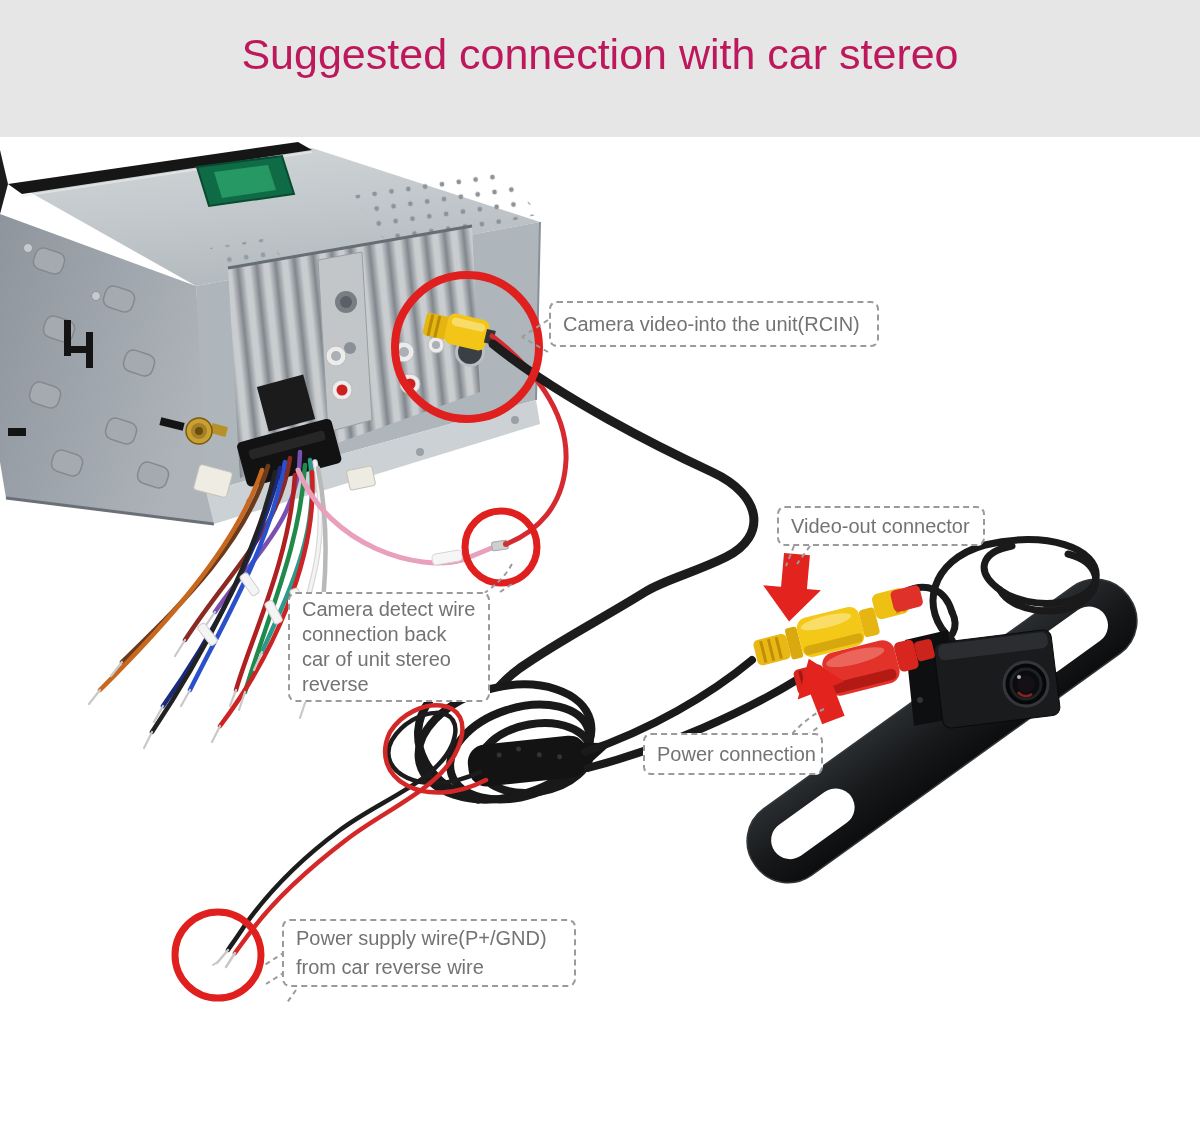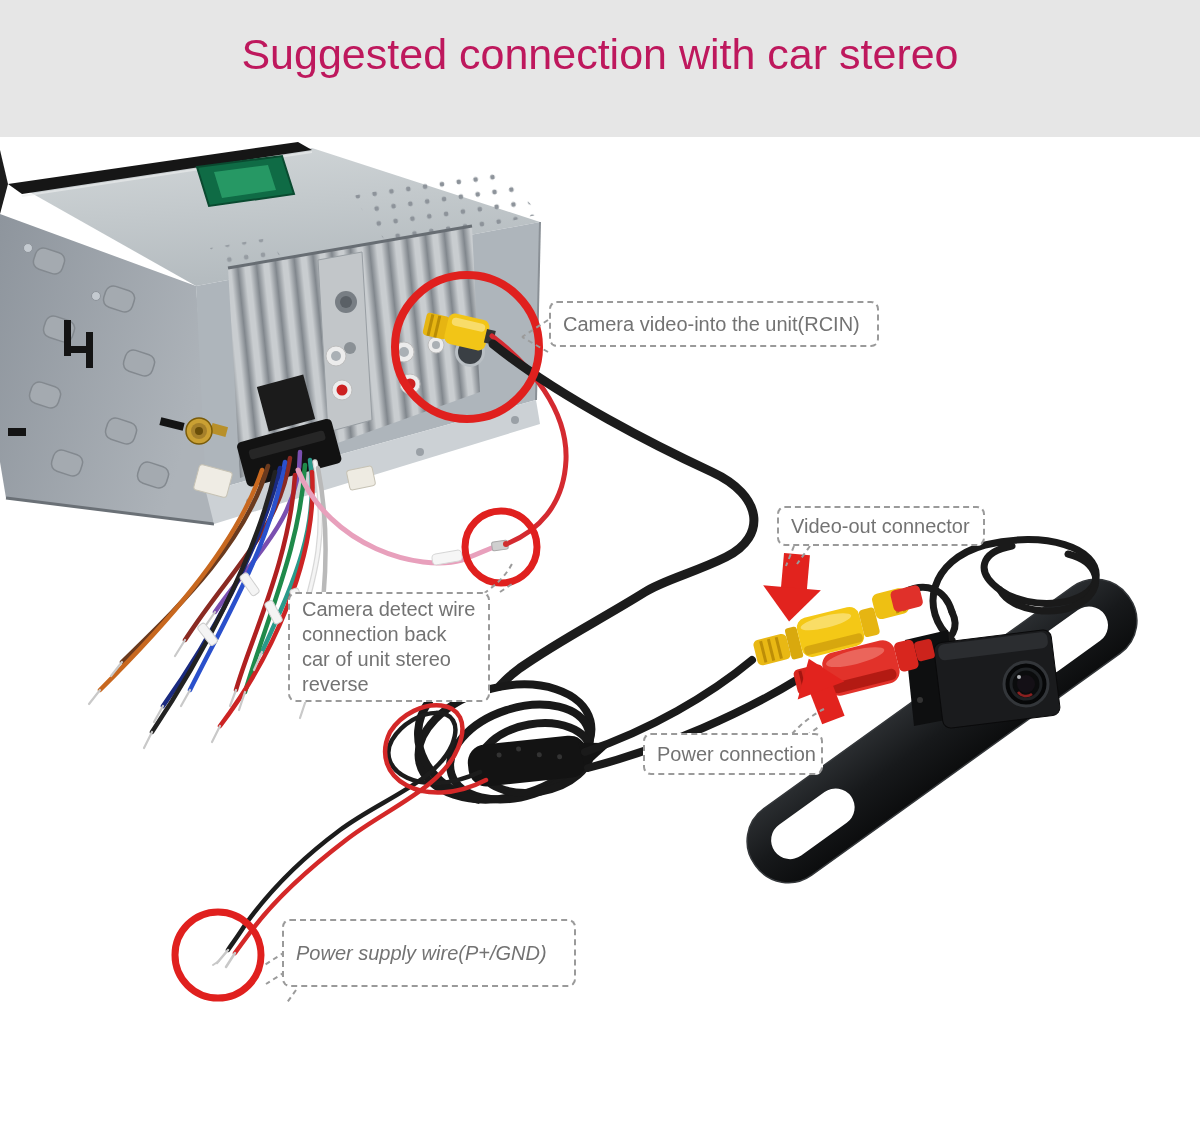--- a/index.html
+++ b/index.html
@@ -335,15 +335,16 @@
   <span class="ln">Camera detect wire</span>
   <span class="ln">connection back</span>
   <span class="ln">car of unit stereo</span>
   <span class="ln">reverse</span>
 </div>
 
 <div class="callout" style="left:643px;top:733px;width:180px;height:42px;">
   <span class="ln">Power connection</span>
 </div>
 
-<div class="callout" style="left:282px;top:919px;width:294px;height:68px;line-height:29px;font-style:italic;">
+<div class="callout" style="left:282px;top:919px;width:294px;height:68px;line-height:29px;">
   <span class="ln">Power supply wire(P+/GND)</span>
+  <span class="ln">from car reverse wire</span>
 </div>
 
 </body></html>

